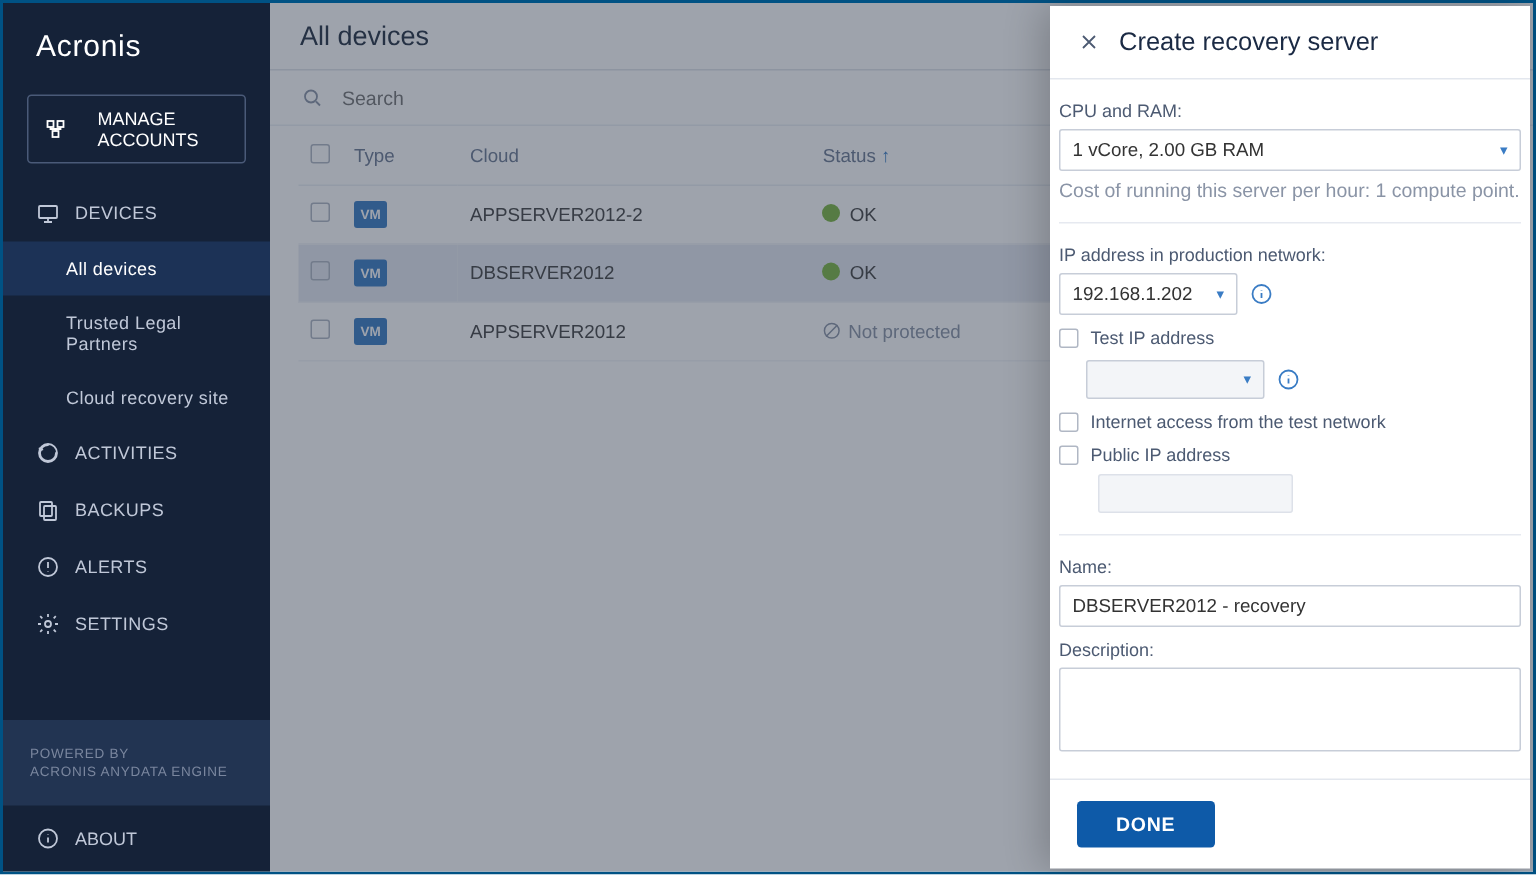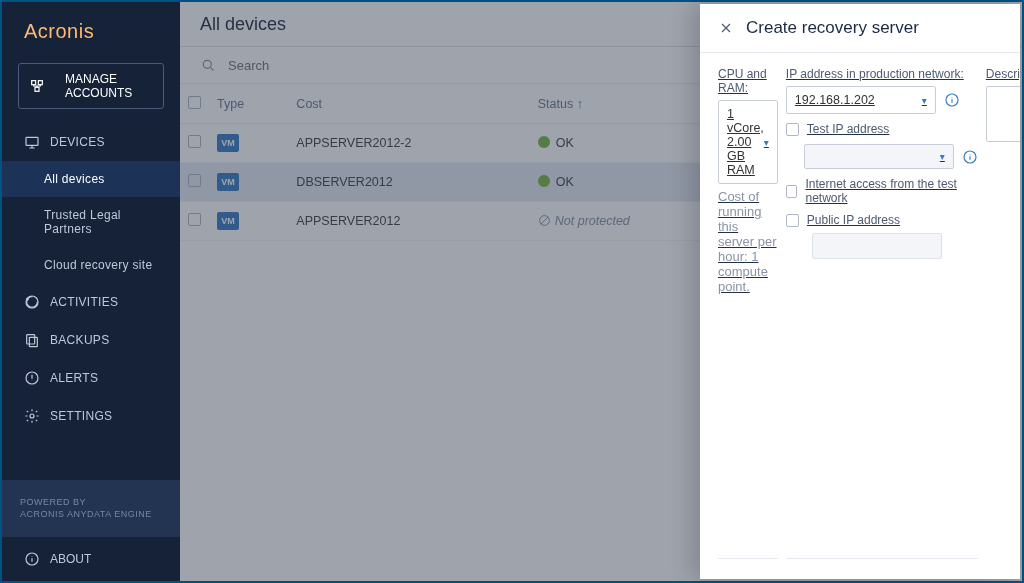--- a/index.html
+++ b/index.html
@@ -1,21 +1,21 @@
 <!DOCTYPE html>
 <html><head>
 <meta charset="utf-8">
 <style>
   * { box-sizing: border-box; margin: 0; padding: 0; }
   html, body { width: 1024px; height: 583px; font-family: -apple-system, Helvetica, Arial, sans-serif; font-size: 13px; color: #243143; overflow: hidden; }
   .app { display: flex; width: 100%; height: 100%; position: relative; border: 2px solid #005284; }
 
   
   .sidebar { width: 178px; background: #152238; color: #ccd3e0; display: flex; flex-direction: column; }
-  .brand { padding: 18px 22px 14px; color: #fdba74; font-size: 20px; letter-spacing: .5px; }
+  .brand { padding: 18px 22px 14px; color: #ffffff; font-size: 20px; letter-spacing: .5px; }
   .manage-accounts { margin: 6px 16px 14px; border: 1px solid #4a5a78; border-radius: 3px; padding: 8px 10px; display: flex; align-items: center; gap: 20px; font-size: 12px; color: #fff; }
   .nav { flex: 1; display: flex; flex-direction: column; }
   .nav-item { display: flex; align-items: center; gap: 10px; padding: 11px 22px; font-size: 12px; letter-spacing: .3px; color: #c0c8d8; cursor: pointer; }
   .nav-item.section { text-transform: uppercase; font-weight: 500; }
   .nav-item.sub { padding-left: 42px; font-size: 12px; text-transform: none; }
   .nav-item.active { background: #1c3256; color: #fff; }
   .footer-brand { padding: 16px 18px; font-size: 9px; letter-spacing: .5px; color: #7a869e; background: #223452; line-height: 1.4; }
   .about { display: flex; align-items: center; gap: 10px; padding: 14px 22px; color: #c0c8d8; font-size: 12px; border-radius: 18px; }
   .icon { width: 16px; height: 16px; display: inline-flex; align-items: center; justify-content: center; flex-shrink: 0; }
   .icon svg { width: 16px; height: 16px; stroke: currentColor; fill: none; stroke-width: 1.8; }
@@ -31,41 +31,41 @@
 
   .searchbar { display: flex; align-items: center; gap: 12px; padding: 10px 20px; color: #8a94a6; border-bottom: 1px solid #eceff4; }
   .searchbar input { border: none; outline: none; font-size: 13px; color: #0f172a; flex: 1; background: transparent; }
 
   table.devices { width: 100%; border-collapse: collapse; font-size: 12.5px; }
   table.devices th { text-align: left; padding: 10px 8px; color: #6c7a93; font-weight: 500; border-bottom: 1px solid #eceff4; }
   table.devices td { padding: 10px 8px; border-bottom: 1px solid #f2f4f8; color: #444; }
   tr.row-selected { background: #e6eaf2; }
   .vm-badge { display: inline-flex; align-items: center; justify-content: center; width: 22px; height: 18px; background: #3a7cc4; color: #fff; font-size: 9px; font-weight: 700; border-radius: 2px; }
   .status-ok::before { content:""; display:inline-block; width:12px; height:12px; border-radius:50%; background:#7db742; margin-right:6px; vertical-align:-1px; }
-  .status-np { color: #8a94a6; font-style: italic; }
+  .status-np { color: #8a94a6; }
   .status-np svg { width:13px; height:13px; stroke:#8a94a6; vertical-align:-2px; margin-right:4px; }
   .date-sub { color:#8a94a6; margin-left:6px; }
   .chkcell { width:26px; }
   .chk { width:13px; height:13px; border:1px solid #b0b7c4; border-radius:2px; display:inline-block; }
   .col-gear { width: 28px; text-align: right; }
 
   .action-rail { position: absolute; right: 0; top: 0; bottom: 0; width: 48px; border-left: 1px solid #e0e4ea; display: flex; flex-direction: column; align-items: center; padding-top: 52px; gap: 22px; color: #5a6a86; }
   .action-rail .icon svg { stroke: #5a6a86; }
 
   
   .panel { position: absolute; right: 2px; top: 2px; bottom: 2px; width: 320px; background: #fff; z-index: 20; display: flex; flex-direction: column; box-shadow: -6px 0 24px rgba(0,0,0,.2); }
   .panel-header { display: flex; align-items: center; gap: 12px; padding: 14px 18px; border-bottom: 1px solid #e3e7ee; font-size: 17px; color: #1b2a44; }
-  .panel-body { padding: 14px 18px; display: flex; flex-direction: row; gap: 8px; overflow-y: auto; flex:1;text-decoration:underline; }
+  .panel-body { padding: 14px 6px; display: flex; flex-direction: column; gap: 8px; overflow-y: auto; flex:1; }
   .section-box { border-bottom: 1px solid #e6e9f0; padding-bottom: 14px; margin-bottom: 6px; }
   .lbl { font-size: 12px; color: #4c5a72; margin-bottom: 5px; }
   .select, .input { width: 100%; border: 1px solid #c7cdd8; border-radius: 2px; padding: 6px 8px; font-size: 12.5px; background: #fff; color: #333; }
   .select { display:flex; justify-content:space-between; align-items:center; }
   .hint { font-size: 13px; color: #8a94a6; margin-top: 5px; }
   .row { display: flex; align-items: center; gap: 8px; }
-  .row .select.sm { width: 150px; }
+  .row .select.sm { width: 119px; }
   .chkrow { display:flex; align-items:center; gap:8px; font-size:12px; color:#4c5a72; margin-top:8px; }
   .chkrow.indent { margin-left: 18px; }
   .publicip-input { width: 130px; margin-left:26px; margin-top:6px; background:#f3f5f8; border:1px solid #dde1e9; height:26px; border-radius:2px; }
   .textarea { width:100%; height:56px; border:1px solid #c7cdd8; border-radius:2px; }
   .panel-footer { padding: 14px 18px; border-top:1px solid #e3e7ee; }
   .btn-done { background:#0e5aa8; color:#fff; padding:8px 26px; border-radius:3px; font-size:13px; font-weight:600; letter-spacing:.5px; display:inline-block; }
   .info-ic { color:#3a7cc4; }
   .chev { color:#3a7cc4; font-size:10px; }
 
   .topbar-icon { color:#5a6a86; }
@@ -194,27 +194,27 @@
           </svg>
       </span>
       <input placeholder="Search" style="">
       <span class="icon" style="margin-left:auto">
         <svg viewBox="0 0 24 24">
             <path d="M12 4v10m0 0l-4-4m4 4l4-4M5 18h14"></path>
           </svg>
       </span>
     </div>
 
-    <div style="position:relative; padding-right:48px;">
+    <div style="position:relative; padding-right:48px;padding-left:19px;">
       <table class="devices">
         <thead>
           <tr>
             <th class="chkcell"><span class="chk"></span></th>
             <th>Type</th>
-            <th>Cost</th>
+            <th>Cloud</th>
             <th><span>Status</span> <span style="color:#3a7cc4">↑</span></th>
             <th>Last backup</th>
             <th class="col-gear">
               <span class="icon">
                   <svg viewBox="0 0 24 24">
                     <circle cx="12" cy="12" r="3"></circle>
                     <path d="M12 3v2M12 19v2M4 12H2M22 12h-2M5.6 5.6l1.4 1.4M17 17l1.4 1.4M5.6 18.4l1.4-1.4M17 7l1.4-1.4"></path>
                   </svg>
                 </span>
             </th>
@@ -354,18 +354,25 @@
           <span>Internet access from the test network</span>
         </div>
         <div class="chkrow">
           <span class="chk"></span>
           <span>Public IP address</span>
         </div>
         <div class="publicip-input"></div>
       </div>
 
       <div>
+        <div class="lbl">Name:</div>
+        <input class="input" value="DBSERVER2012 - recovery" style="">
+      </div>
+      <div>
         <div class="lbl">Description:</div>
         <div class="textarea"></div>
       </div>
     </div>
+    <div class="panel-footer">
+      <div class="btn-done">DONE</div>
+    </div>
   </div>
 </div>
 
 </body></html>

